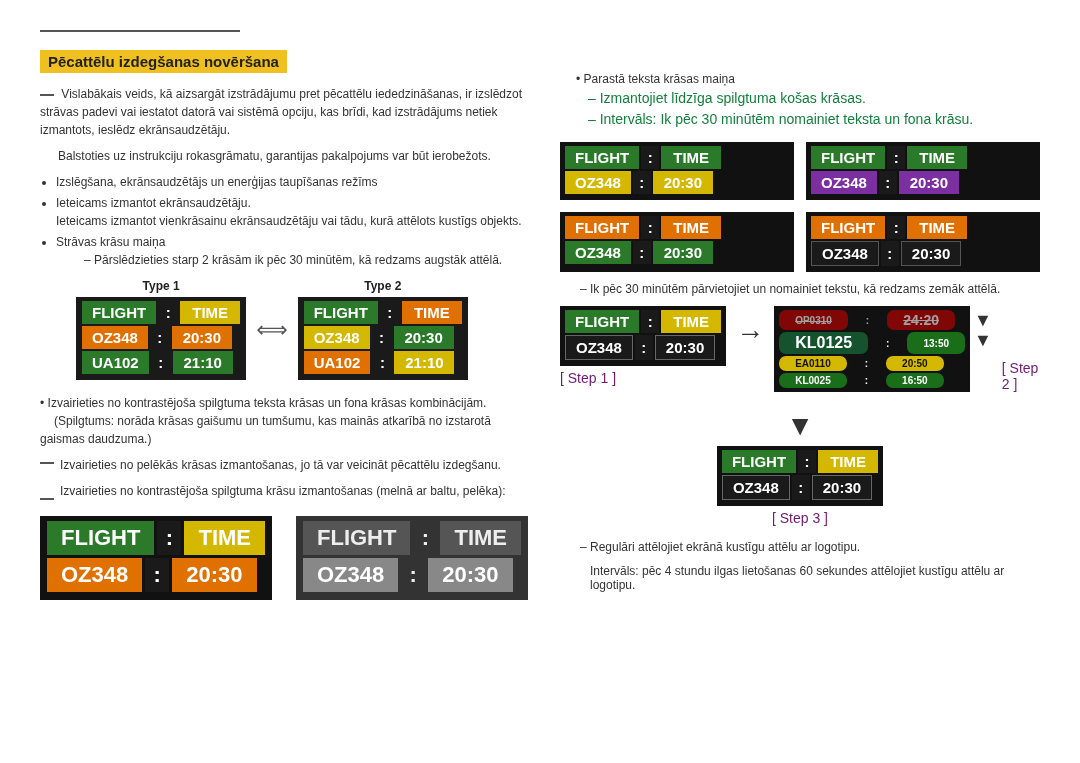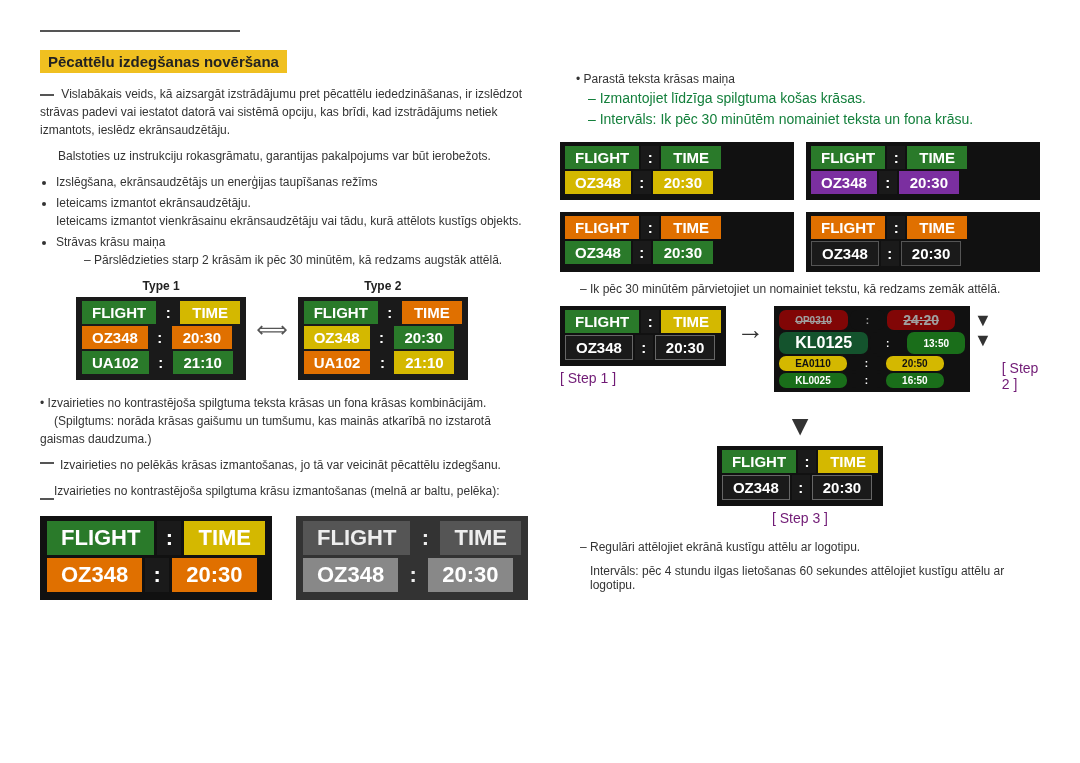--- a/index.html
+++ b/index.html
@@ -301,21 +301,21 @@
 
       <div class="body-text">
         <span style="font-size:12px;">• <span>Izvairieties no kontrastējoša spilgtuma teksta krāsas un fona krāsas kombinācijām.</span><br>
         <span style="margin-left:14px;">(Spilgtums: norāda krāsas gaišumu un tumšumu, kas mainās atkarībā no izstarotā gaismas daudzuma.)</span></span>
       </div>
 
       <div class="body-text" style="display:flex;align-items:flex-start;gap:6px;">
         <span style="display:inline-block;width:14px;border-top:2px solid #555;margin-top:6px;flex-shrink:0;"></span>
         <span>Izvairieties no pelēkās krāsas izmantošanas, jo tā var veicināt pēcattēlu izdegšanu.</span>
       </div>
-      <div class="body-text" style="display:flex;align-items:flex-end;">
+      <div class="body-text" style="display:flex;align-items:flex-end;gap:6px;">
         <span style="display:inline-block;width:14px;border-top:2px solid #555;margin-top:6px;flex-shrink:0;"></span>
         <span>Izvairieties no kontrastējoša spilgtuma krāsu izmantošanas (melnā ar baltu, pelēka):</span>
       </div>
 
       
       <div class="large-boards-row">
 
         <div class="flight-board" style="background:#111;padding:5px 7px;">
           <div class="lb-row">
             <div class="lb-cell color-green">FLIGHT</div>

